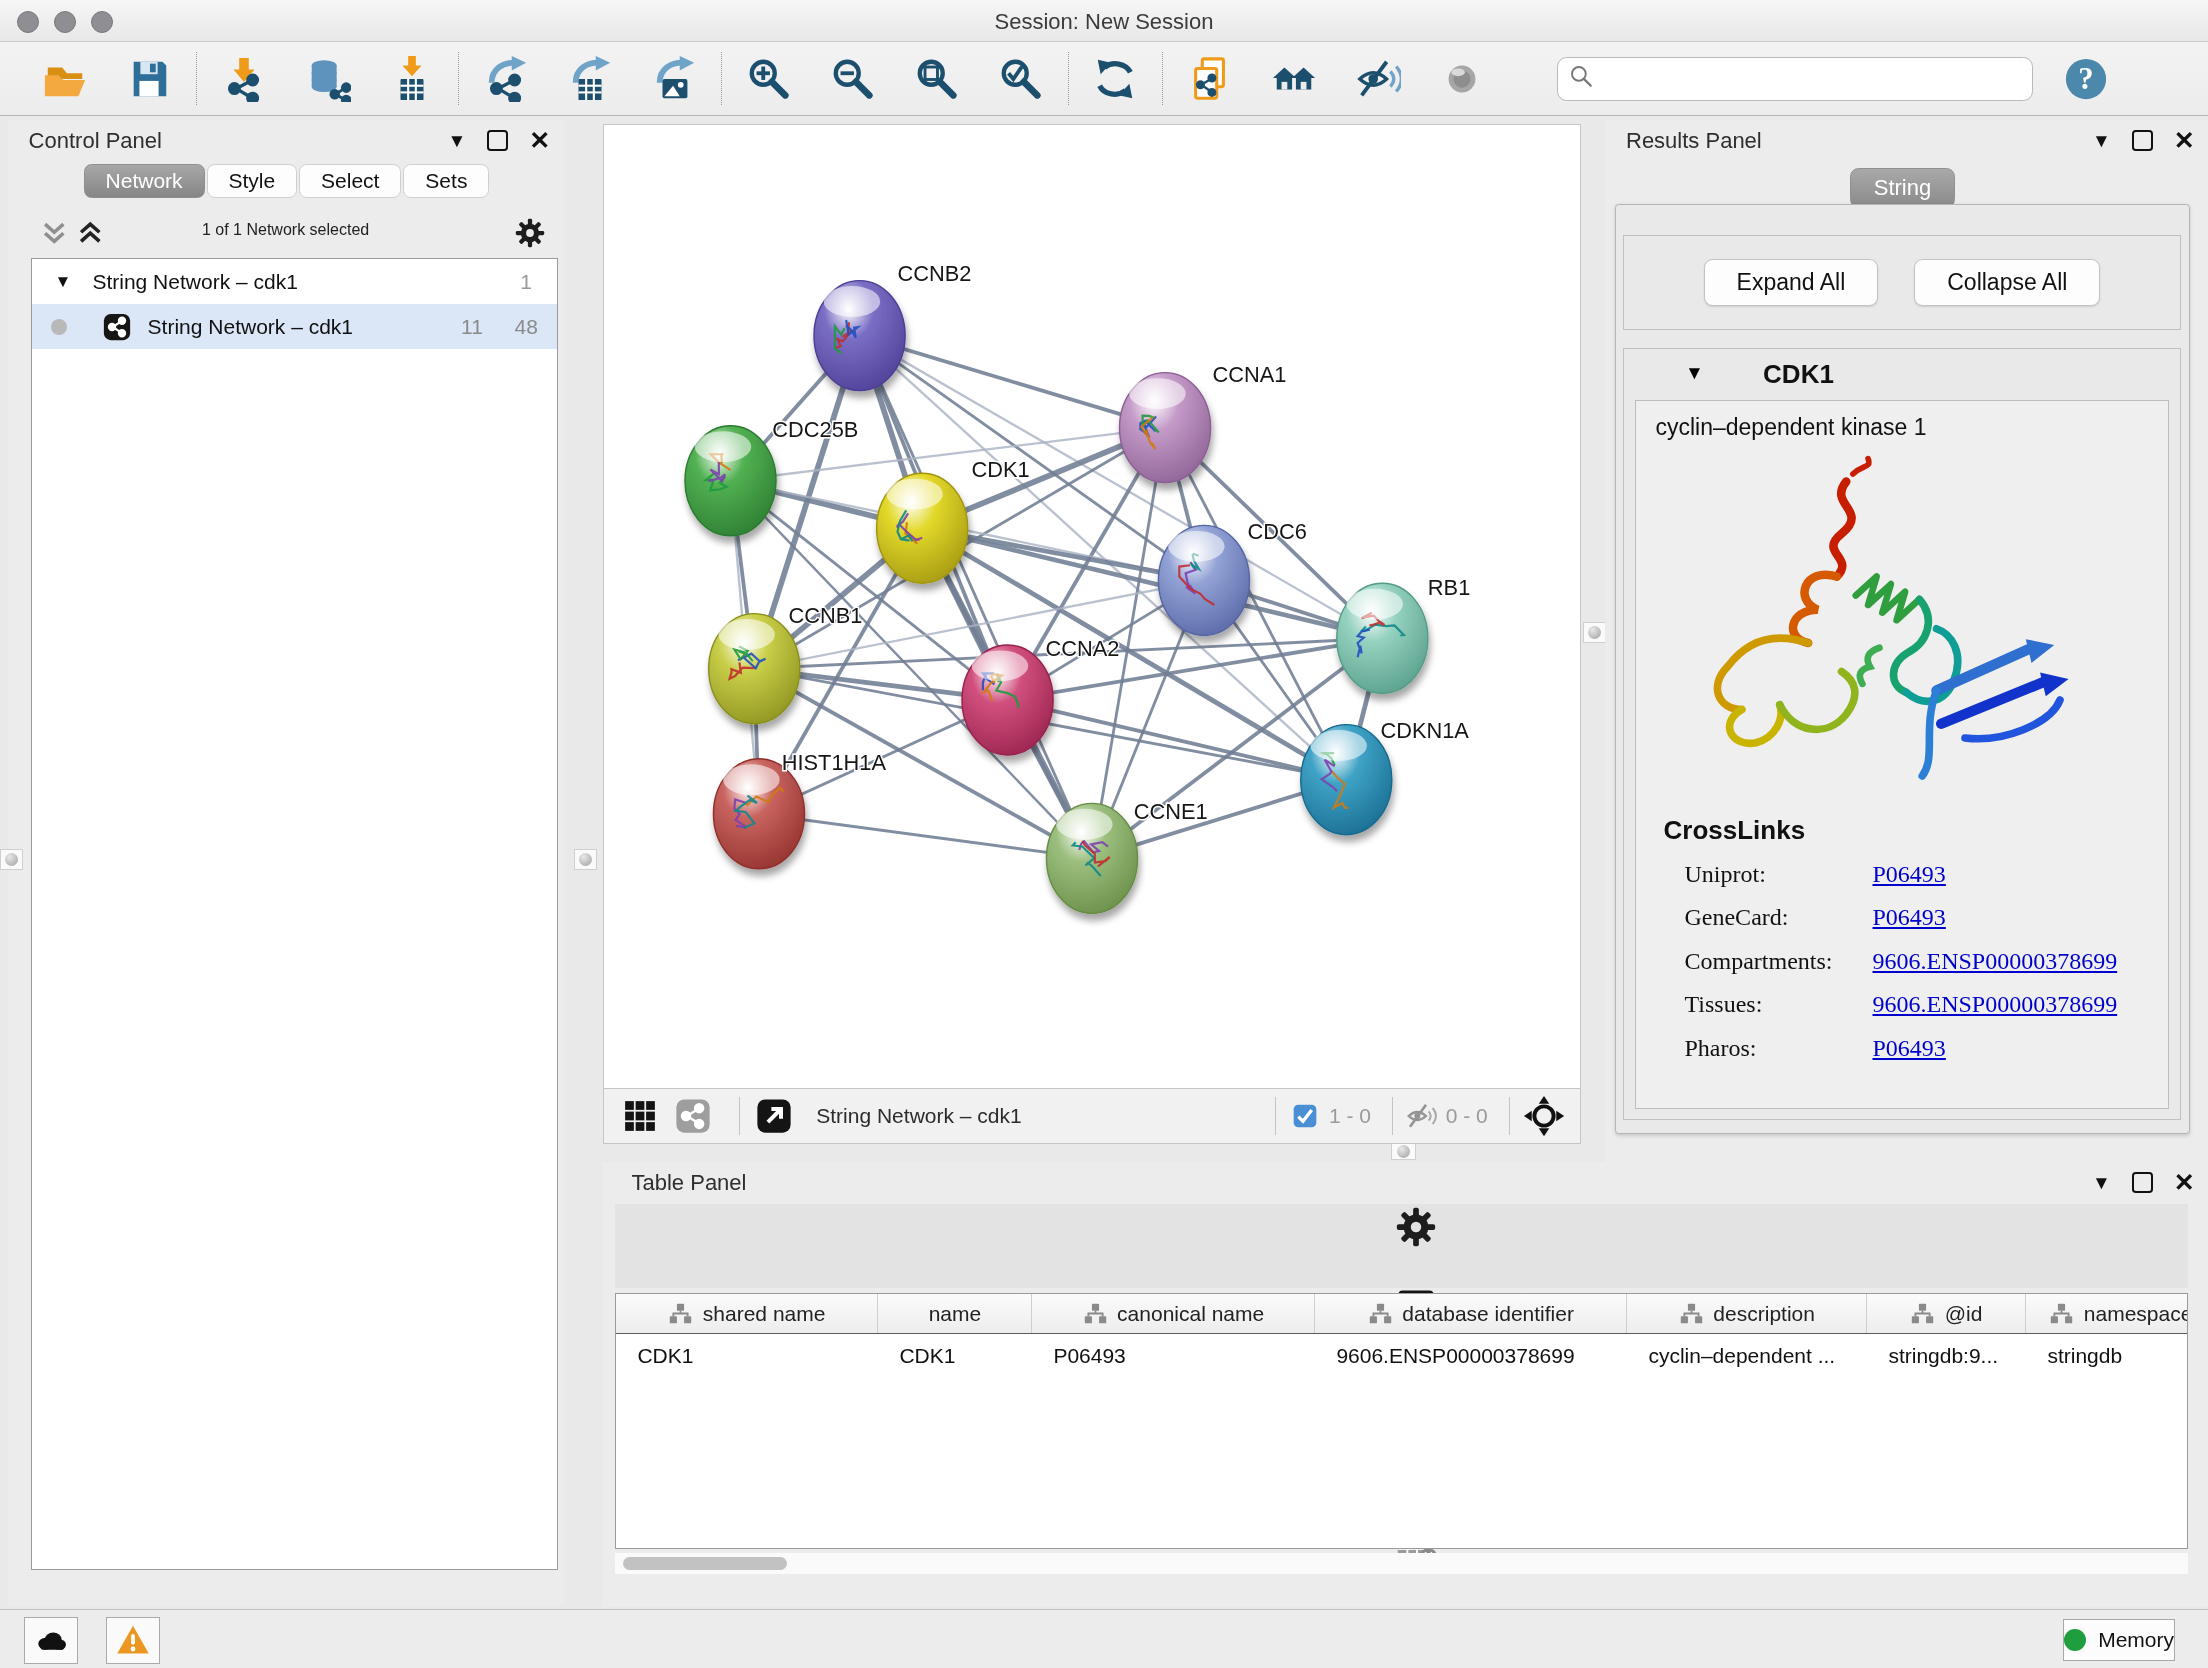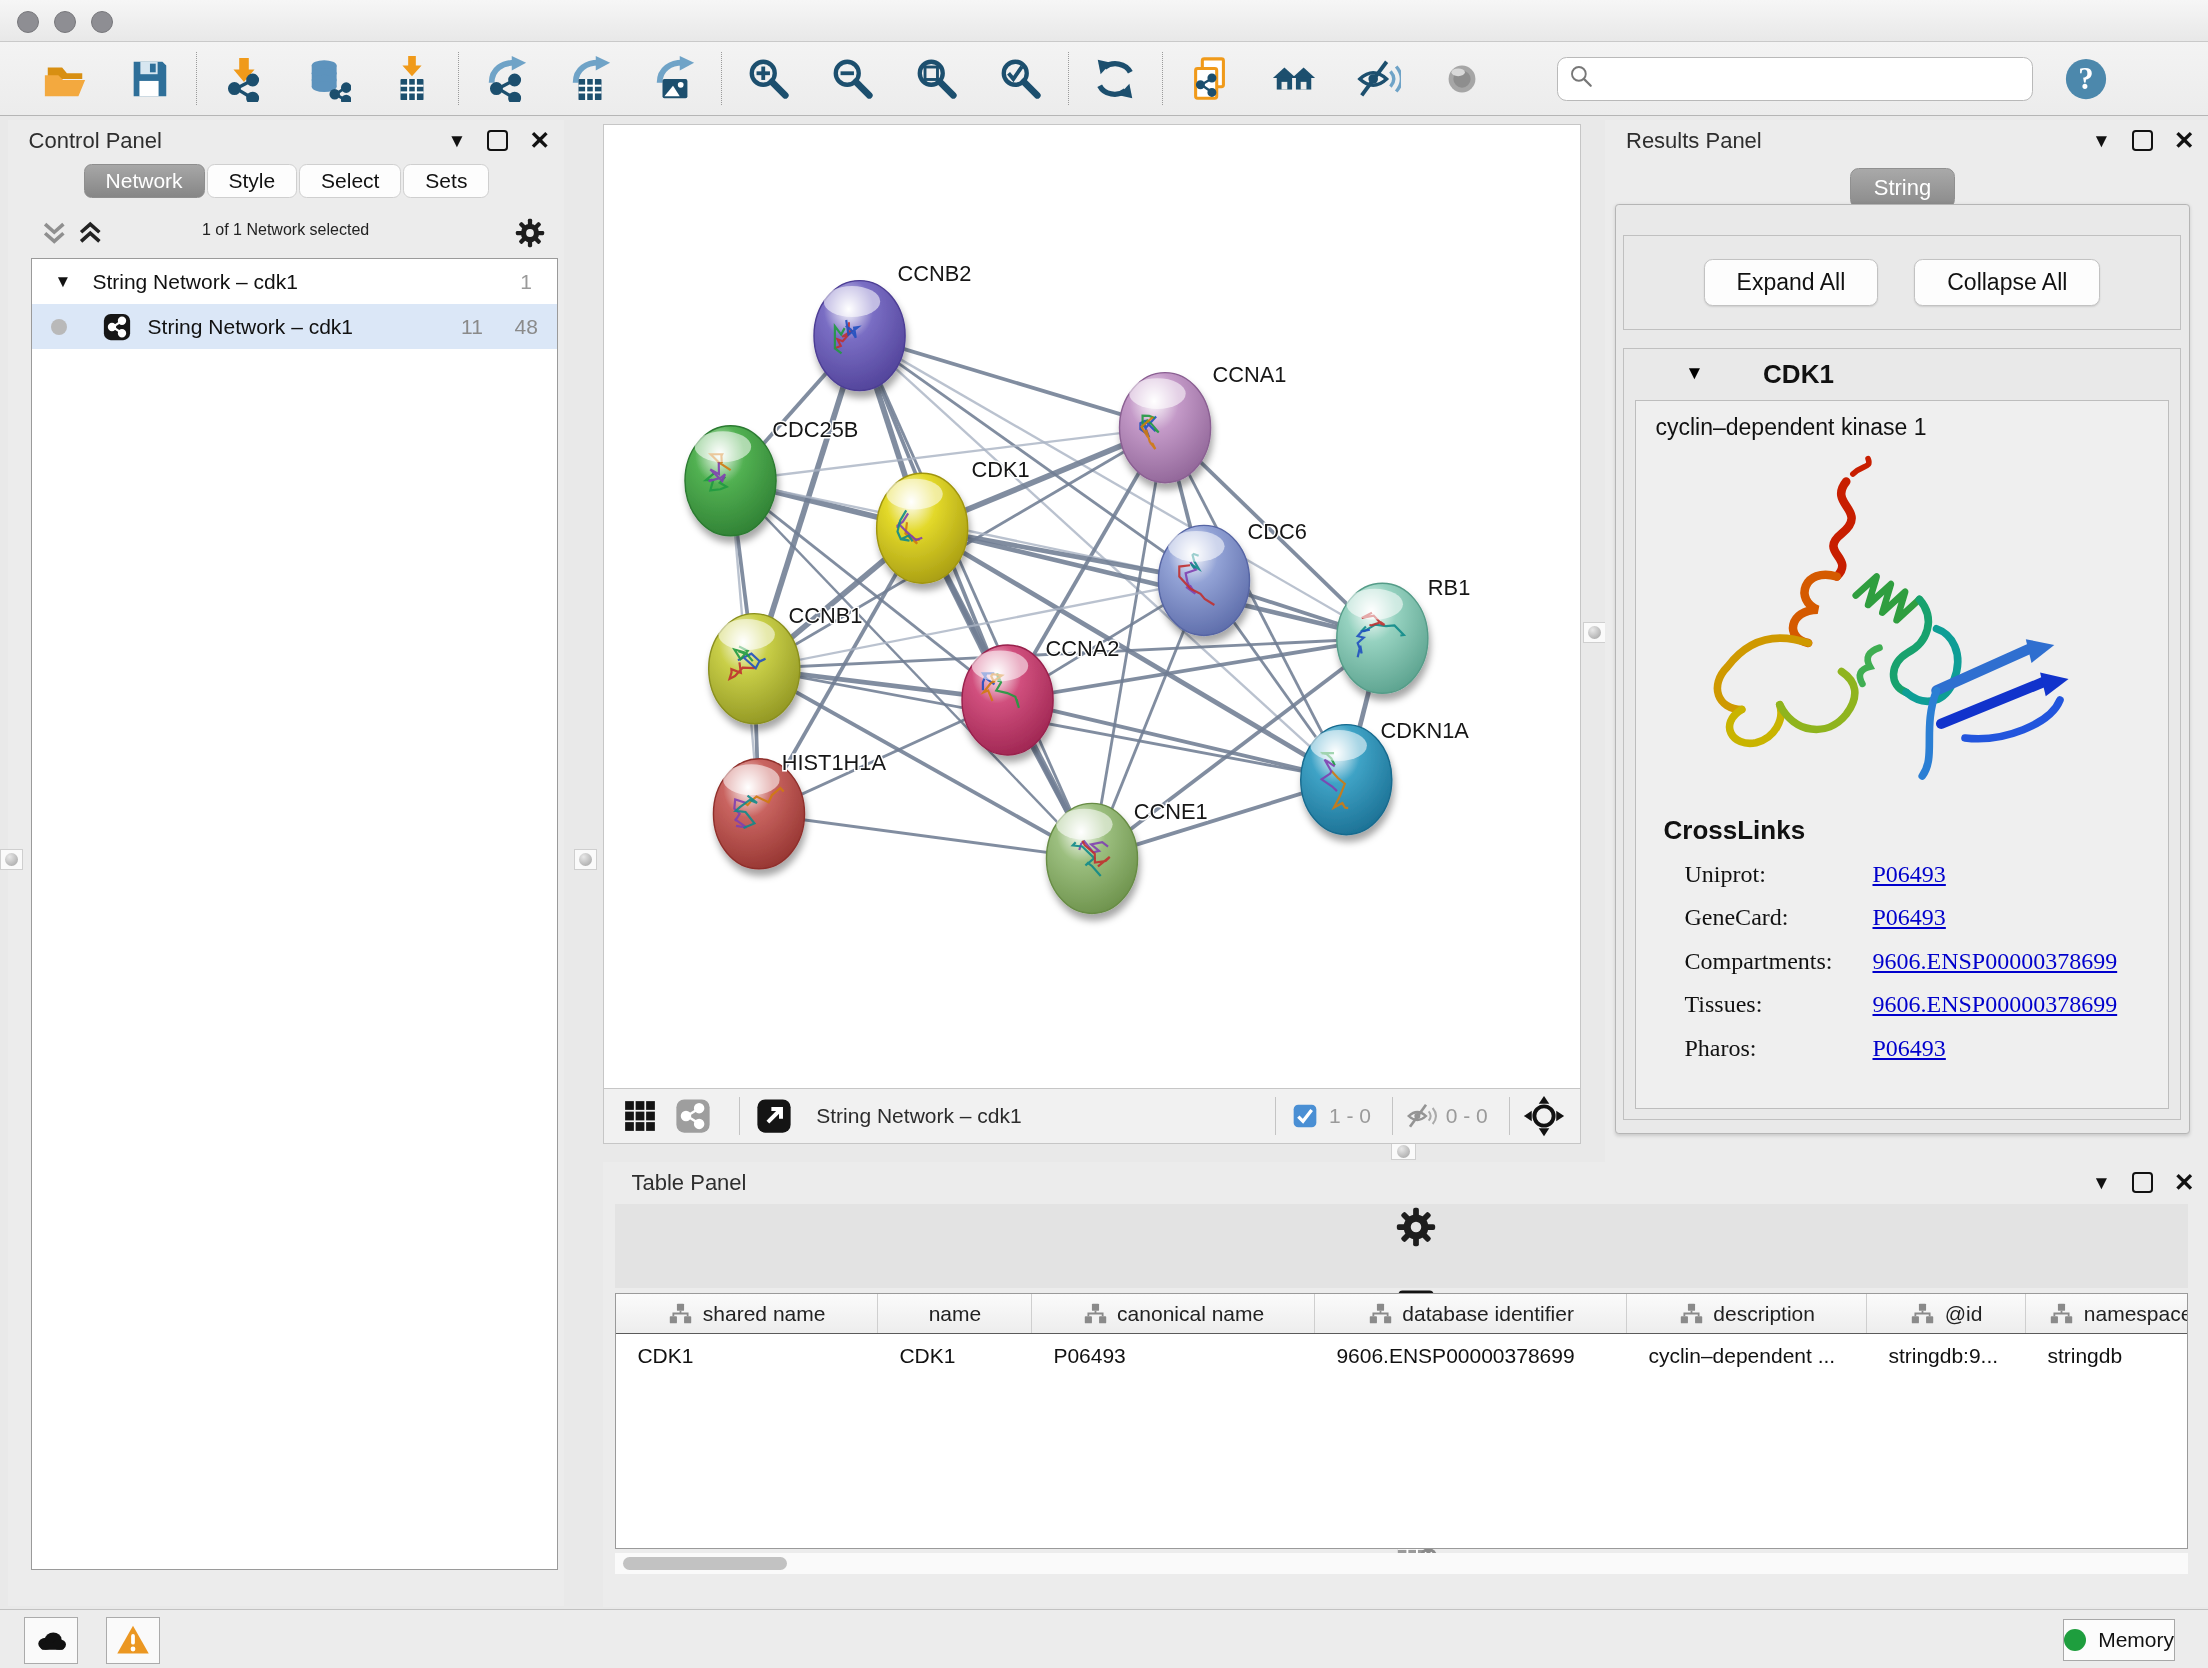--- a/index.html
+++ b/index.html
@@ -147,20 +147,21 @@
 <body>
 
 <div class="window">
 
   <div class="titlebar">
     <div class="lights">
       <span class="light"></span>
       <span class="light"></span>
       <span class="light"></span>
     </div>
+    <div class="win-title">Session: New Session</div>
   </div>
 
   <div class="toolbar">
     <div class="tb-icons" id="toolbar-icons">
         <div class="tb-btn">
           <svg viewBox="0 0 48 48" xmlns="http://www.w3.org/2000/svg">
             <path d="M6 12 h15 l5 6 h16 v6 H6 Z" fill="#d88f12"></path>
             <path d="M3 20 h14 l5 5 h23 l-7 17 H3 Z" fill="#f3a93f"></path>
           </svg>
         </div>

